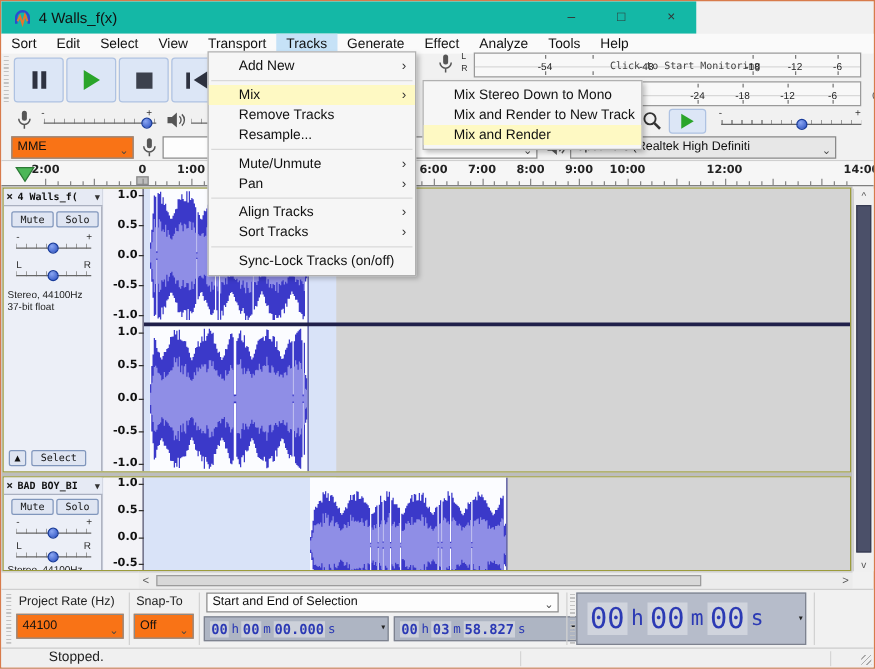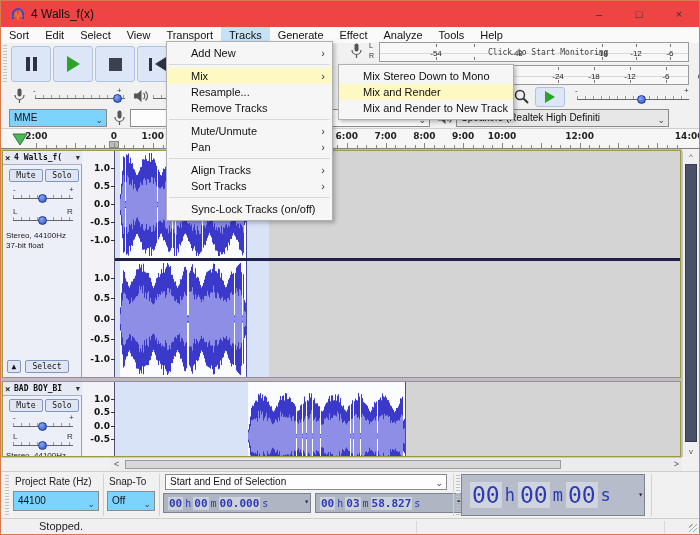--- a/index.html
+++ b/index.html
@@ -1,37 +1,37 @@
 <!DOCTYPE html>
 <html><head>
 <meta charset="utf-8">
 <style>
   html,body{margin:0;padding:0;background:#888;}
   *{box-sizing:border-box;}
   .win{position:relative;width:700px;height:535px;background:#f1f1f1;border:1px solid #d87b4b;
        font-family:"Liberation Sans",sans-serif;overflow:hidden;}
   .abs{position:absolute;}
   
-  .titlebar{position:absolute;left:0;top:0;width:698px;height:26px;background:#ef4444;}
+  .titlebar{position:absolute;left:0;top:0;width:556px;height:26px;background:#14b8a6;}
   .title-text{position:absolute;left:30px;top:6px;font-size:12px;color:#111;}
   .wctl{position:absolute;top:0;height:26px;width:40px;text-align:center;line-height:26px;font-size:11px;color:#333;}
   
   .menubar{position:absolute;left:0;top:26px;width:698px;height:16px;background:#fafafa;font-size:11px;}
   .mbi{display:inline-block;padding:1px 8px;height:16px;line-height:14px;color:#111;}
   .mbi.hl{background:#c6e2f7;}
   
   .tbarea{position:absolute;left:0;top:42px;width:698px;height:86px;background:#f1f1f1;border-bottom:1px solid #cfcfcf;}
   .tbtn{position:absolute;width:40px;height:36px;top:3px;background:#dce6f6;border:1px solid #aec2e2;border-radius:3px;
         display:flex;align-items:center;justify-content:center;gap:3px;}
   .pbar{width:4px;height:14px;background:#2e3240;display:inline-block;}
   .tri-play{width:0;height:0;border-top:8px solid transparent;border-bottom:8px solid transparent;border-left:13px solid #2aa52a;}
   .stopsq{width:13px;height:13px;background:#3c414d;}
   .skipbar{width:3px;height:13px;background:#2e3240;}
   .tri-left{width:0;height:0;border-top:7px solid transparent;border-bottom:7px solid transparent;border-right:11px solid #2e3240;}
-  .cb{position:absolute;background:#7dd3fc;border:1px solid #8a8a8a;font-size:10px;color:#111;line-height:16px;padding-left:4px;overflow:hidden;white-space:nowrap;}
+  .cb{position:absolute;background:#f97316;border:1px solid #8a8a8a;font-size:10px;color:#111;line-height:16px;padding-left:4px;overflow:hidden;white-space:nowrap;}
   .cv{position:absolute;right:3px;top:0;color:#444;font-size:9px;}
   .mnum{position:absolute;font-size:8px;color:#222;transform:translateX(-50%);font-family:Liberation Sans, sans-serif;}
   .mtick{position:absolute;width:1px;height:3px;background:#777;}
   .meterbox{position:absolute;background:#f8f8f8;border:1px solid #9a9a9a;}
   .sl-line{position:absolute;height:1px;background:#666;}
   .sl-ticks{position:absolute;height:4px;background:repeating-linear-gradient(90deg,#9a9a9a 0 1px,transparent 1px 8px);}
   .ball{position:absolute;width:9px;height:9px;border-radius:50%;background:radial-gradient(circle at 35% 30%,#8aa6f2,#2a4fc0);border:1px solid #173a9a;}
   .pm{position:absolute;font-size:8px;color:#333;}
   
   .ruler{position:absolute;left:0;top:128px;width:698px;height:20px;background:#f6f6f6;border-bottom:1px solid #808080;}
@@ -43,21 +43,21 @@
   .tpanel{position:absolute;left:0;top:0;width:79px;height:100%;background:#eceff7;border-right:1px solid #9aa0b0;}
   .ttitle{position:absolute;left:0;top:0;width:79px;height:14px;background:#e6eaf4;border-bottom:1px solid #aab0c0;
           font-family:"DejaVu Sans Mono",monospace;font-size:8px;font-weight:bold;color:#111;line-height:14px;}
   .tx{position:absolute;left:2px;top:0;font-size:9px;color:#222;}
   .tdn{position:absolute;right:2px;top:0;font-size:7px;color:#333;}
   .tname{position:absolute;left:11px;top:0;}
   .tbtn2{position:absolute;height:13px;background:#dfe5f2;border:1px solid #8096bc;border-radius:2px;
          font-family:"DejaVu Sans Mono",monospace;font-size:8px;text-align:center;line-height:11px;color:#111;}
   .tinfo{position:absolute;left:3px;font-family:Liberation Sans, sans-serif;font-size:8px;color:#222;white-space:nowrap;}
   .vruler{position:absolute;left:80px;top:0;width:32px;height:100%;background:#f3f3f7;border-right:1px solid #50506e;}
-  .scale{position:absolute;left:0;width:32px;display:flex;flex-direction:column;justify-content:space-between;padding:13px 0;}
+  .scale{position:absolute;left:0;width:32px;display:flex;flex-direction:column;justify-content:space-between;padding:1px 0;}
   .scl{position:relative;text-align:right;padding-right:5px;font-size:9px;font-weight:bold;color:#111;
        font-family:"DejaVu Sans",sans-serif;line-height:9px;}
   .scl:after{content:"";position:absolute;right:0;top:4px;width:4px;height:1px;background:#333;}
   .wavearea{position:absolute;left:112px;top:0;right:0;bottom:0;background:#d4d4d4;}
   
   .menu{position:absolute;background:#f6f6f6;border:1px solid #b0b0b0;box-shadow:2px 2px 4px rgba(0,0,0,.25);font-size:11px;color:#111;padding:3px 0;}
   .mi{position:relative;height:16px;line-height:16px;padding-left:24px;padding-right:20px;white-space:nowrap;}
   .mi.hl{background:#fef9c3;}
   .mi .arr{position:absolute;right:7px;top:0;font-size:11px;color:#333;}
   .msep{height:1px;background:#d9d9d9;margin:3px 2px;}
@@ -485,31 +485,31 @@
     <span class="abs" style="left:38px;top:1px">Stopped.</span>
     <div class="ssep" style="left:415px"></div>
     <div class="ssep" style="left:663px"></div>
     <div class="rgrip"></div>
   </div>
 
   <div class="menu" id="tracksMenu" style="left:165px;top:40px;width:167px;z-index:100">
       <div class="mi"><span>Add New</span><span class="arr">›</span></div>
       <div class="msep"></div>
       <div class="mi hl"><span>Mix</span><span class="arr">›</span></div>
+      <div class="mi"><span>Remove Tracks</span></div>
       <div class="mi"><span>Resample...</span></div>
-      <div class="mi"><span>Remove Tracks</span></div>
       <div class="msep"></div>
       <div class="mi"><span>Mute/Unmute</span><span class="arr">›</span></div>
       <div class="mi"><span>Pan</span><span class="arr">›</span></div>
       <div class="msep"></div>
       <div class="mi"><span>Align Tracks</span><span class="arr">›</span></div>
       <div class="mi"><span>Sort Tracks</span><span class="arr">›</span></div>
       <div class="msep"></div>
       <div class="mi"><span>Sync-Lock Tracks (on/off)</span></div>
     </div>
 
   <div class="menu" id="mixMenu" style="left:337px;top:63px;width:176px;z-index:101">
       <div class="mi"><span>Mix Stereo Down to Mono</span></div>
+      <div class="mi"><span>Mix and Render to New Track</span></div>
       <div class="mi hl"><span>Mix and Render</span></div>
-      <div class="mi"><span>Mix and Render to New Track</span></div>
     </div>
 
 </div>
 
 </body></html>

